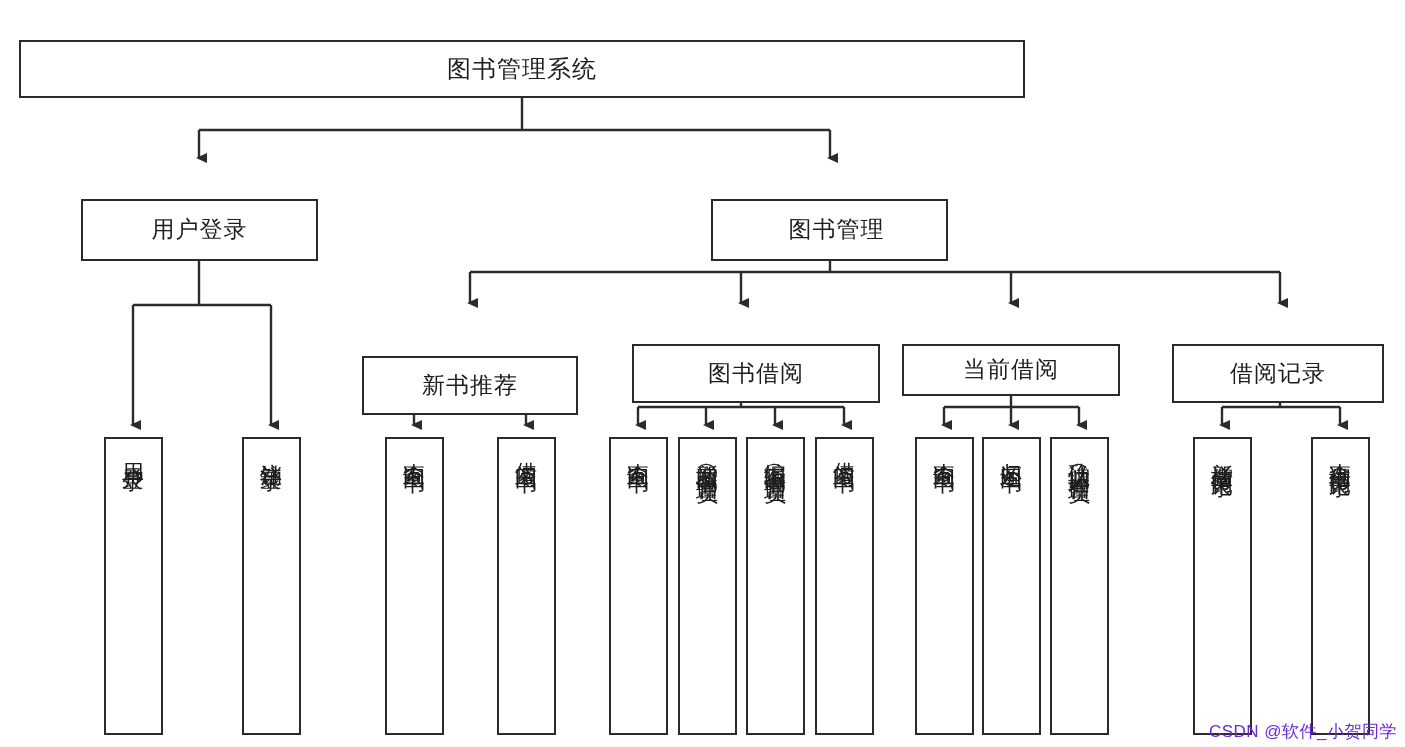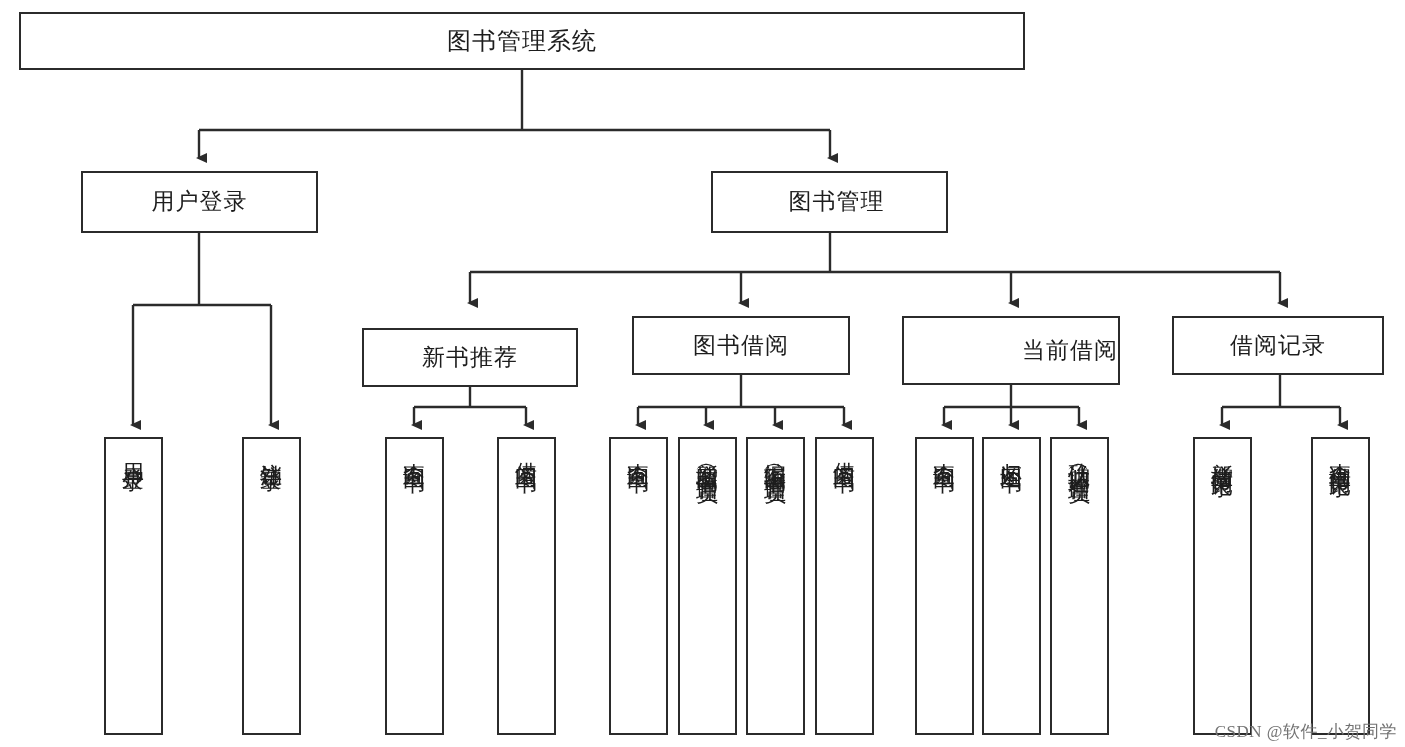--- a/index.html
+++ b/index.html
@@ -32,20 +32,21 @@
     align-items:center;
     justify-content:center;
     color:#1d1d1d;
     z-index:3;
   }
   .node-h{            
     font-size:23px;
     letter-spacing:1px;
     line-height:1.1;
     white-space:nowrap;
+    margin-top:28px;
   }
   .node.root{
     font-size:24px;
   }
   .node-v{            
     font-size:22px;
     align-items:flex-start;
     justify-content:center;
     padding-top:6px;
   }
@@ -60,25 +61,25 @@
   }
   .vtext.pad{
     padding-top:0px;
   }
   
   #watermark{
     position:absolute;
     right:8px;
     bottom:4px;
     font-size:17px;
-    color:#737373;
+    color:#6d28d9;
     letter-spacing:0.5px;
     white-space:nowrap;
     z-index:5;
-    font-family:Liberation Serif, serif;
+    font-family:Liberation Sans, sans-serif;
   }
 </style>
 </head>
 <body>
 
 <div id="canvas">
 
   <svg id="wires" viewBox="0 0 1405 747" width="1405" height="747">
     <defs>
       <marker id="arrow" markerWidth="12" markerHeight="12" refX="5" refY="8" orient="auto" markerUnits="userSpaceOnUse">
@@ -138,25 +139,25 @@
   </div>
 
   <div class="node node-h" style="left:711px; top:171px; width:237px; height:62px;padding-left:14px;">
     <span>图书管理</span>
   </div>
 
   <div class="node node-h" style="left:362px; top:328px; width:216px; height:59px;">
     <span>新书推荐</span>
   </div>
 
-  <div class="node node-h" style="left:632px; top:316px; width:218px; height:59px;">
+  <div class="node node-h" style="left:632px; top:316px; width:248px; height:59px;">
     <span>图书借阅</span>
   </div>
 
-  <div class="node node-h" style="left:902px; top:316px; width:218px; height:69px;justify-content:flex-end;">
+  <div class="node node-h" style="left:902px; top:316px; width:218px; height:52px;">
     <span>当前借阅</span>
   </div>
 
   <div class="node node-h" style="left:1172px; top:316px; width:212px; height:59px;">
     <span>借阅记录</span>
   </div>
 
   <div class="node node-v" style="left:104px; top:437px; width:59px; height:298px;">
     <span class="vtext">用户登录</span>
   </div>

